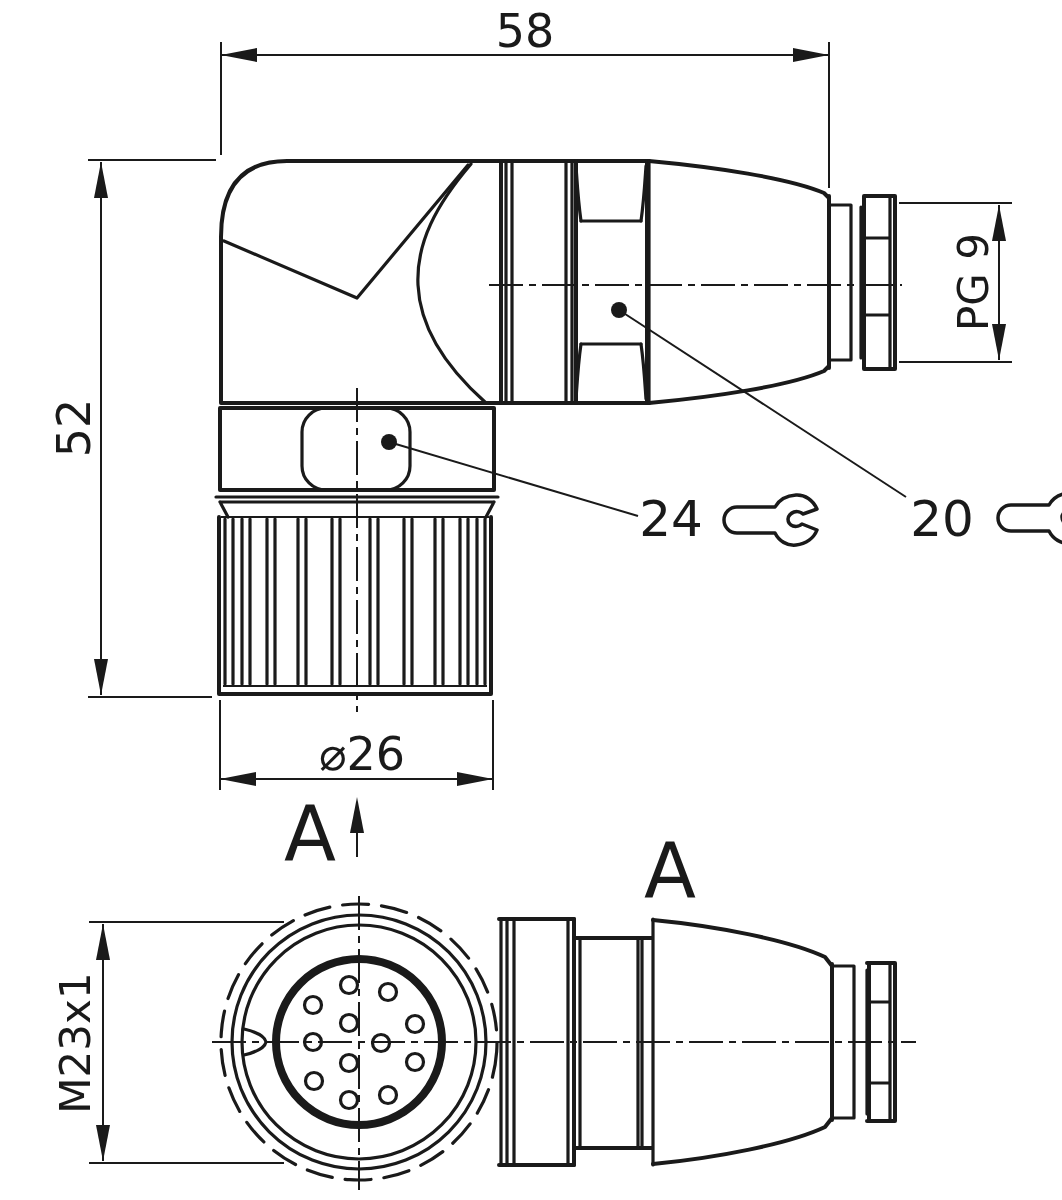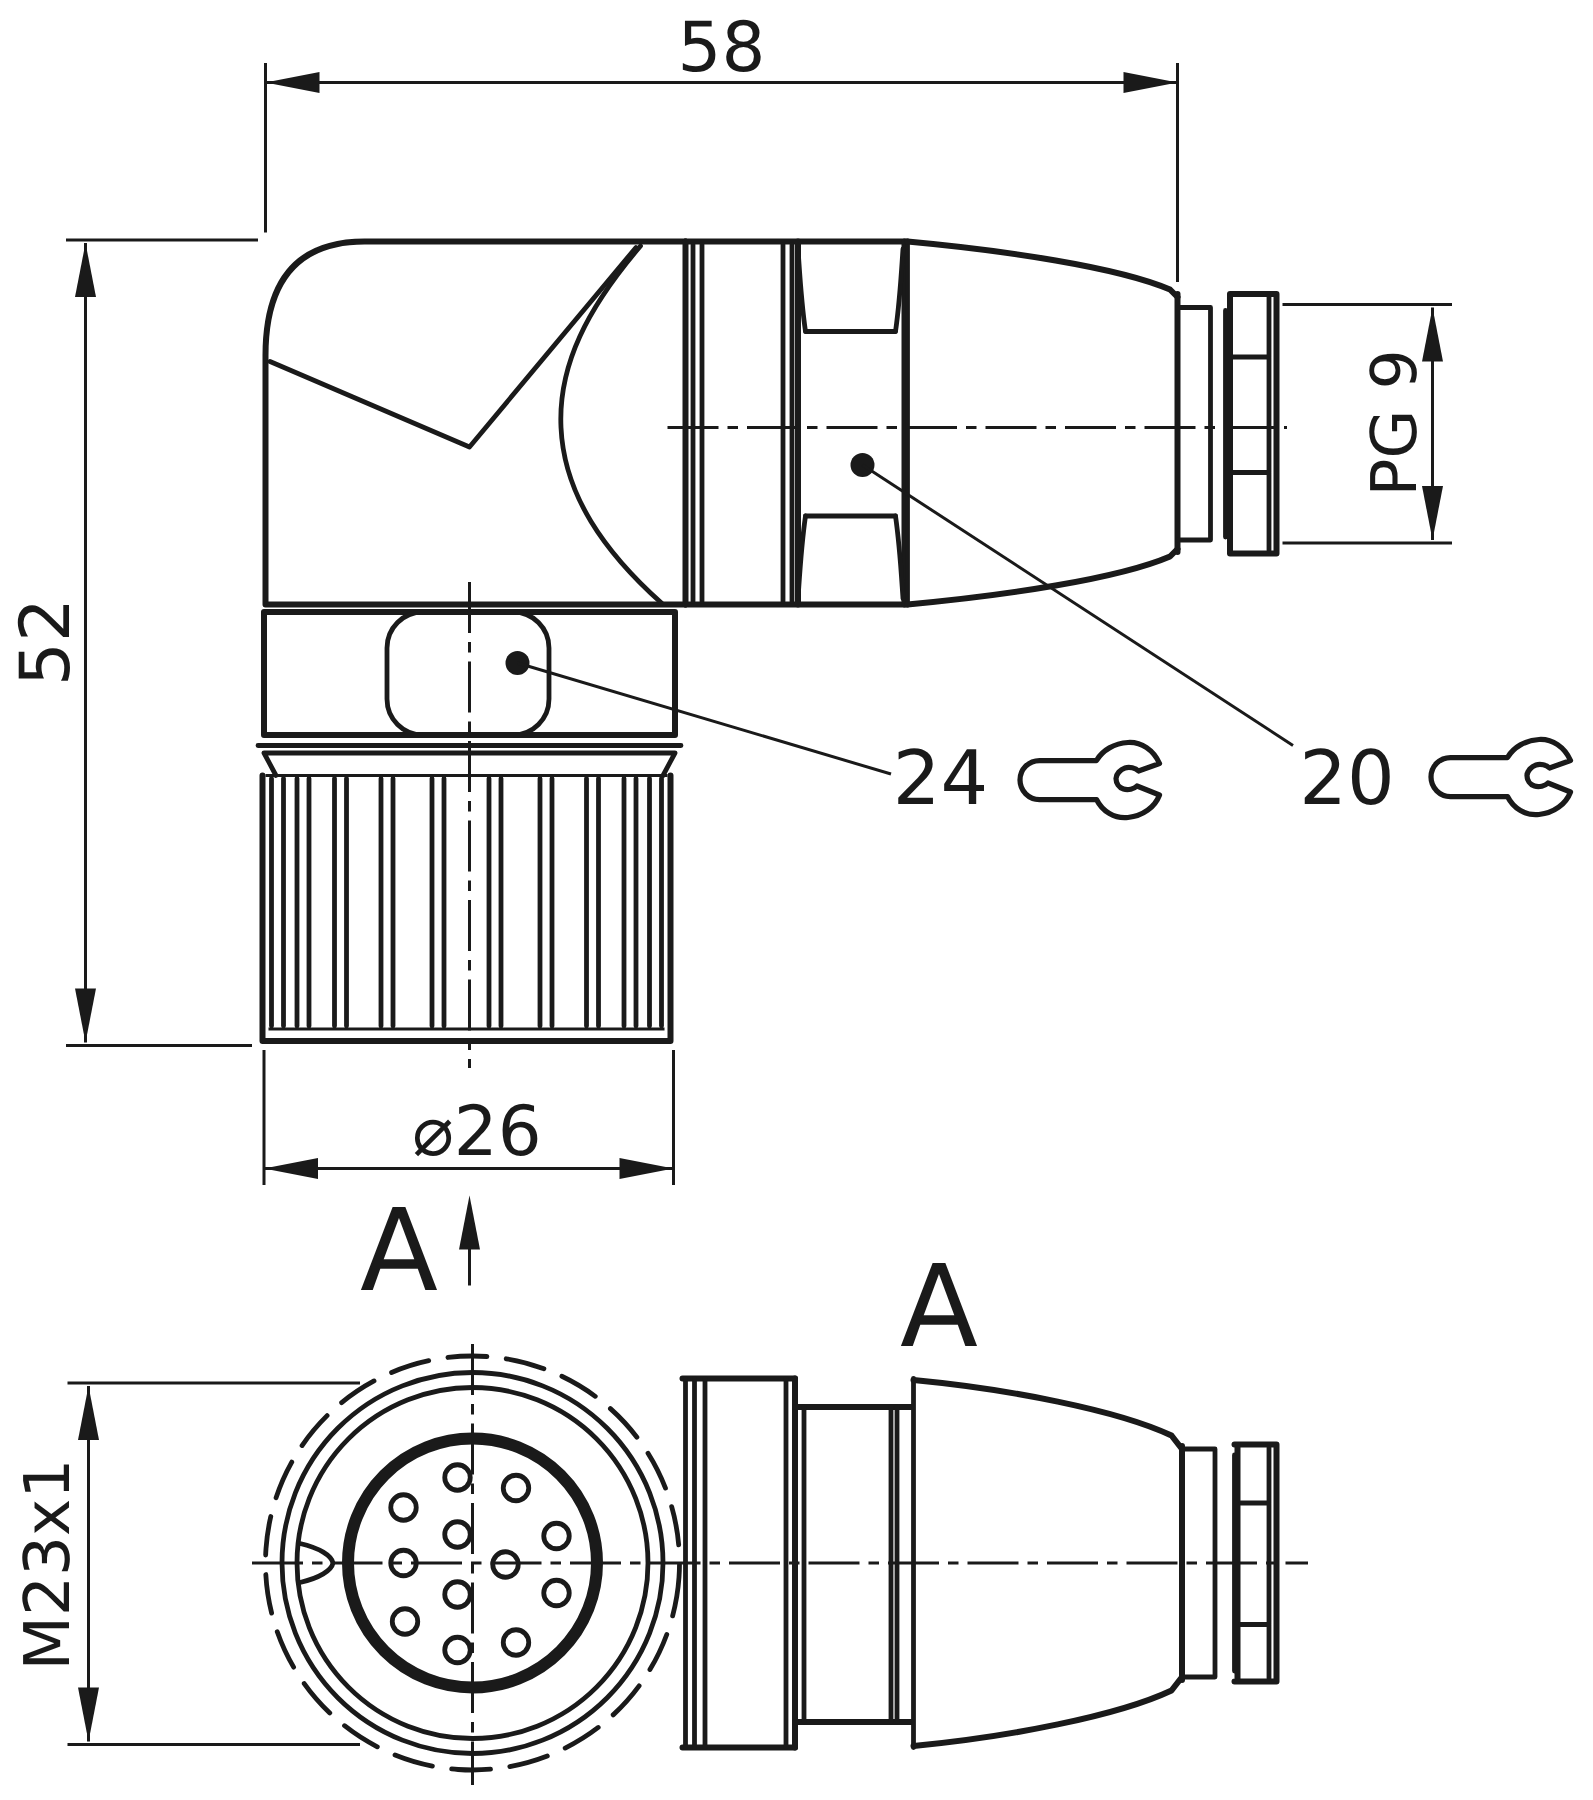--- a/index.html
+++ b/index.html
@@ -1,17 +1,17 @@
 <!DOCTYPE html>
 <html><head>
 <meta charset="utf-8">
 <style>
   :root { --line:#1a1a1a; --bg:#ffffff; }
   html,body { margin:0; padding:0; background:var(--bg); }
-  .stage { width:974px; height:1200px; position:relative; background:var(--bg); }
+  .stage { width:974px; height:1200px; position:relative; background:var(--bg);padding-left:44px; }
   svg { display:block; }
   .ol4 { fill:none; stroke:var(--line); stroke-width:4;   stroke-linecap:round; stroke-linejoin:round; }
   .ol3 { fill:none; stroke:var(--line); stroke-width:3.2; stroke-linecap:round; stroke-linejoin:round; }
   .thin { fill:none; stroke:var(--line); stroke-width:2;  stroke-linecap:butt; }
   .cl   { fill:none; stroke:var(--line); stroke-width:2;  stroke-dasharray:34 6 7 6; }
   .arrow { fill:var(--line); stroke:none; }
   .dot   { fill:var(--line); stroke:none; }
   .wrench { fill:var(--bg); stroke:var(--line); stroke-width:3.5; stroke-linejoin:round; }
   text { fill:var(--line); font-family:"DejaVu Sans","Liberation Sans",sans-serif; font-weight:400; }
   .dim-text    { font-size:46px; }

